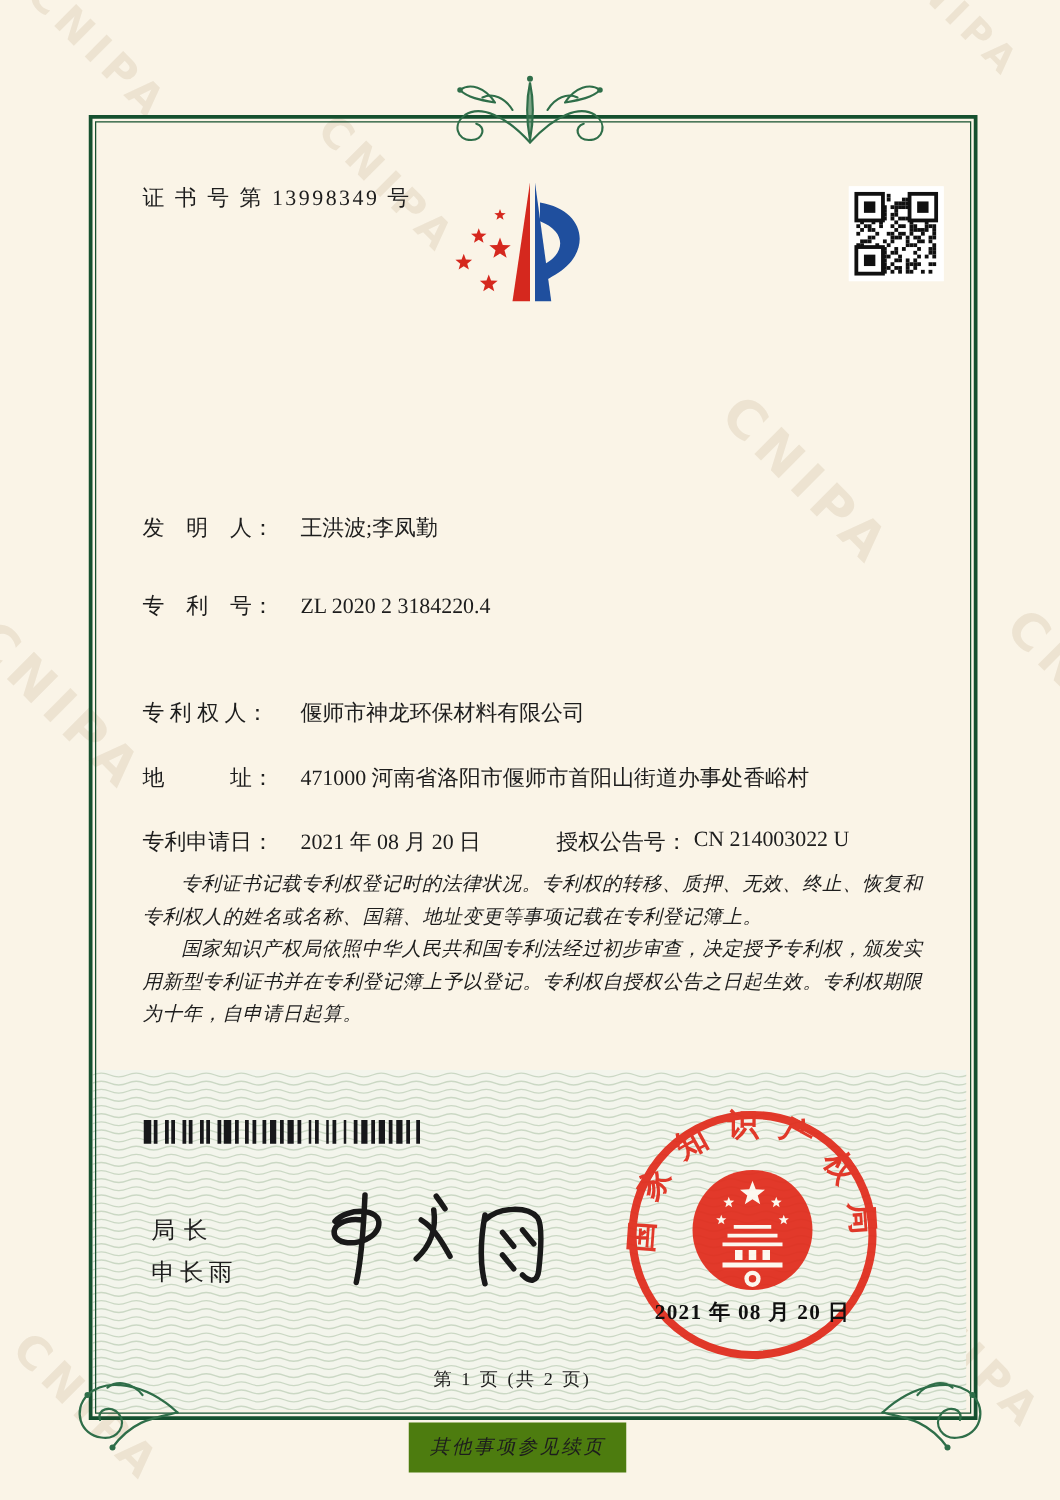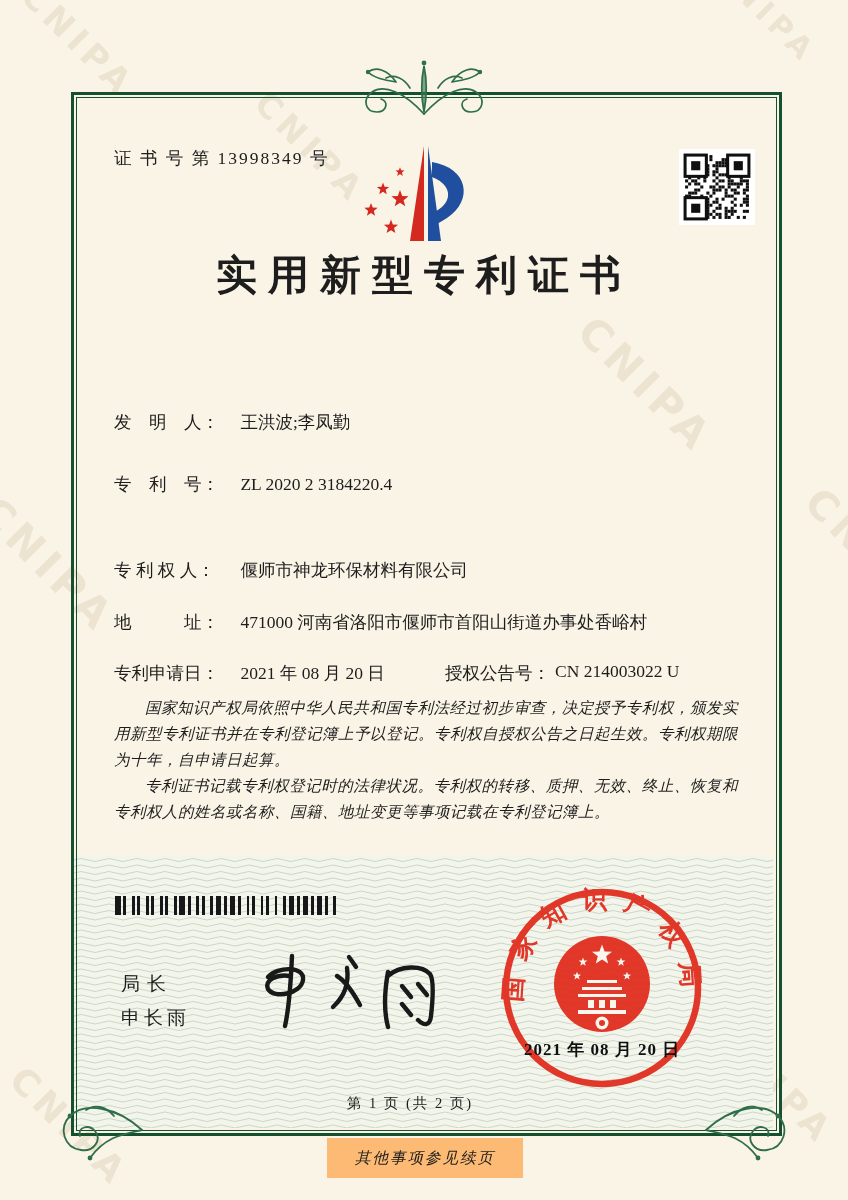--- a/index.html
+++ b/index.html
@@ -37,22 +37,22 @@
   .director-title{position:absolute; left:121px; top:971px; font-size:19px; letter-spacing:7px;}
   .director-name{position:absolute; left:121px; top:1005px; font-size:19px; letter-spacing:4px;}
   .signature{position:absolute; left:248px; top:946px;}
   .seal{position:absolute; left:494px; top:884px;}
   .seal-date{
     position:absolute; left:494px; top:1038px; width:216px; text-align:center;
     font-size:17px; letter-spacing:1px; color:#101010; font-weight:bold;
   }
   .page-info{position:absolute; left:0; top:1094px; width:820px; text-align:center; font-size:14.5px; letter-spacing:2px;}
   .cont-box{
-    position:absolute; left:327px; top:1138px; width:196px; height:40px;
-    background:#fdba74; text-align:center; line-height:40px;
+    position:absolute; left:327px; top:1138px; width:174px; height:40px;
+    background:#4d7c0f; text-align:center; line-height:40px;
     font-size:15.5px; font-style:italic; letter-spacing:2px;
   }
   .ornament{position:absolute;}
 </style>
 </head>
 <body>
 
 <div class="page">
 
   <span class="wm" style="left:6px;top:20px;font-size:34px;">CNIPA</span>
@@ -296,21 +296,20 @@
       <rect x="19" y="22" width="1" height="1" fill="#101010"></rect>
       <rect x="21" y="22" width="1" height="1" fill="#101010"></rect>
       <rect x="2" y="2" width="7" height="7" fill="none" stroke="#101010" stroke-width="1"></rect>
       <rect x="4" y="4" width="3" height="3" fill="#101010"></rect>
       <rect x="16" y="2" width="7" height="7" fill="none" stroke="#101010" stroke-width="1"></rect>
       <rect x="18" y="4" width="3" height="3" fill="#101010"></rect>
       <rect x="2" y="16" width="7" height="7" fill="none" stroke="#101010" stroke-width="1"></rect>
       <rect x="4" y="18" width="3" height="3" fill="#101010"></rect>
     </svg>
 
-  <h1 class="title">实用新型专利证书</h1>
 
   <div class="field-row" style="top:410px;">
     <span class="field-label">发　明　人：</span>
     <span class="field-value">王洪波;李凤勤</span>
   </div>
   <div class="field-row" style="top:472px;">
     <span class="field-label">专　利　号：</span>
     <span class="field-value">ZL 2020 2 3184220.4</span>
   </div>
   <div class="field-row" style="top:558px;">
@@ -322,22 +321,22 @@
     <span class="field-value">471000 河南省洛阳市偃师市首阳山街道办事处香峪村</span>
   </div>
   <div class="field-row" style="top:661px;">
     <span class="field-label">专利申请日：</span>
     <span class="field-value">2021 年 08 月 20 日</span>
     <span class="field-label2">授权公告号：</span>
     <span class="field-value" style="position:absolute;left:441px;">CN 214003022 U</span>
   </div>
 
   <div class="paras">
+    <p>专利证书记载专利权登记时的法律状况。专利权的转移、质押、无效、终止、恢复和专利权人的姓名或名称、国籍、地址变更等事项记载在专利登记簿上。</p>
     <p>国家知识产权局依照中华人民共和国专利法经过初步审查，决定授予专利权，颁发实用新型专利证书并在专利登记簿上予以登记。专利权自授权公告之日起生效。专利权期限为十年，自申请日起算。</p>
-    <p>专利证书记载专利权登记时的法律状况。专利权的转移、质押、无效、终止、恢复和专利权人的姓名或名称、国籍、地址变更等事项记载在专利登记簿上。</p>
   </div>
 
   <div class="barcode" id="barcode">
       <span style="width: 5.62px; background: rgb(23, 23, 26);"></span>
       <span style="width: 2.81px; background: transparent;"></span>
       <span style="width: 2.81px; background: rgb(23, 23, 26);"></span>
       <span style="width: 5.62px; background: transparent;"></span>
       <span style="width: 2.81px; background: rgb(23, 23, 26);"></span>
       <span style="width: 2.81px; background: transparent;"></span>
       <span style="width: 2.81px; background: rgb(23, 23, 26);"></span>

